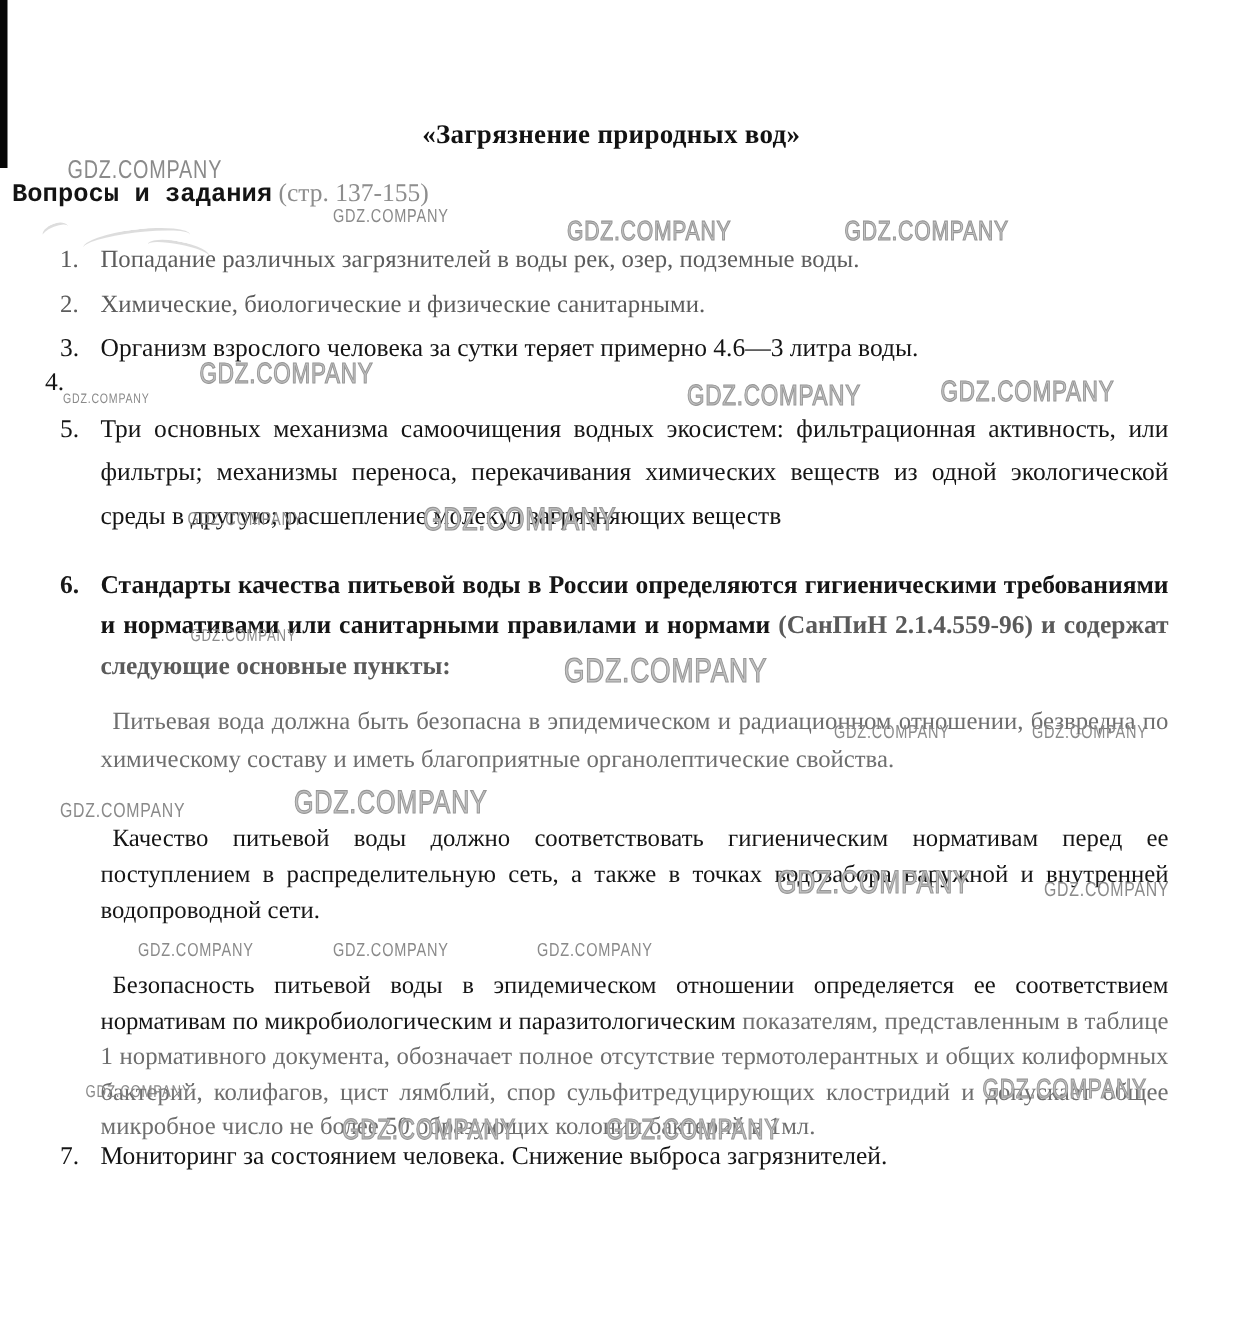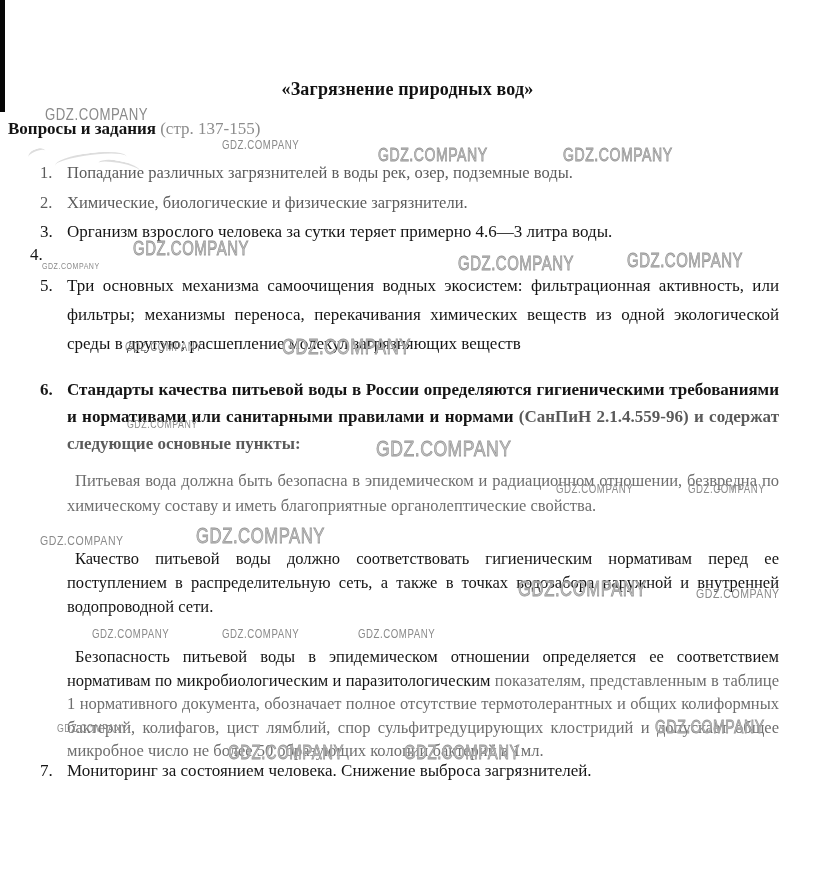--- a/index.html
+++ b/index.html
@@ -7,21 +7,21 @@
     position:relative; width:823px; height:887px; background:#ffffff;
     font-family:"Liberation Serif", serif; color:#1a1a1a; overflow:hidden;
   }
   .scan-bar { position:absolute; left:0; top:0; width:5px; height:112px; background:#060606; }
 
   .title {
     position:absolute; top:79px; left:0; width:815px; text-align:center;
     font-size:18px; font-weight:bold; color:#121212; letter-spacing:.2px;
   }
   .heading { position:absolute; top:119px; left:8px; font-size:17px; white-space:nowrap; }
-  .heading .hb { font-weight:bold; color:#141414; }
+  .heading .hb { font-weight:bold; color:#141414;font-family:Liberation Mono, monospace; }
   .heading .hr { color:#8d8d8d; }
 
   .item { position:absolute; left:40px; width:739px; }
   .item .num { position:absolute; left:0; top:0; width:24px; }
   .item .txt { margin-left:27px; width:712px; }
   .just { text-align:justify; text-align-last:left; }
   .para { position:absolute; left:67px; width:712px; text-align:justify; text-align-last:left; text-indent:8px; }
 
   .fs16 { font-size:16.5px; }
   .fs17 { font-size:17px; }
@@ -67,21 +67,21 @@
   <div class="smudge" id="smudge2"></div>
   <div class="smudge" id="smudge3"></div>
 
   <div class="item fs16 faded" style="top:163px;">
     <span class="num">1.</span>
     <div class="txt">Попадание различных загрязнителей в воды рек, озер, подземные воды.</div>
   </div>
 
   <div class="item fs16 faded" style="top:193px;">
     <span class="num">2.</span>
-    <div class="txt">Химические, биологические и физические загрязнители.</div>
+    <div class="txt">Химические, биологические и физические санитарными.</div>
   </div>
 
   <div class="item fs17 crisp" style="top:222px;">
     <span class="num">3.</span>
     <div class="txt">Организм взрослого человека за сутки теряет примерно 4.6—3 литра воды.</div>
   </div>
 
   <div class="item fs17 crisp" style="top:245px; left:30px;">
     <span class="num">4.</span>
     <div class="txt"></div>

